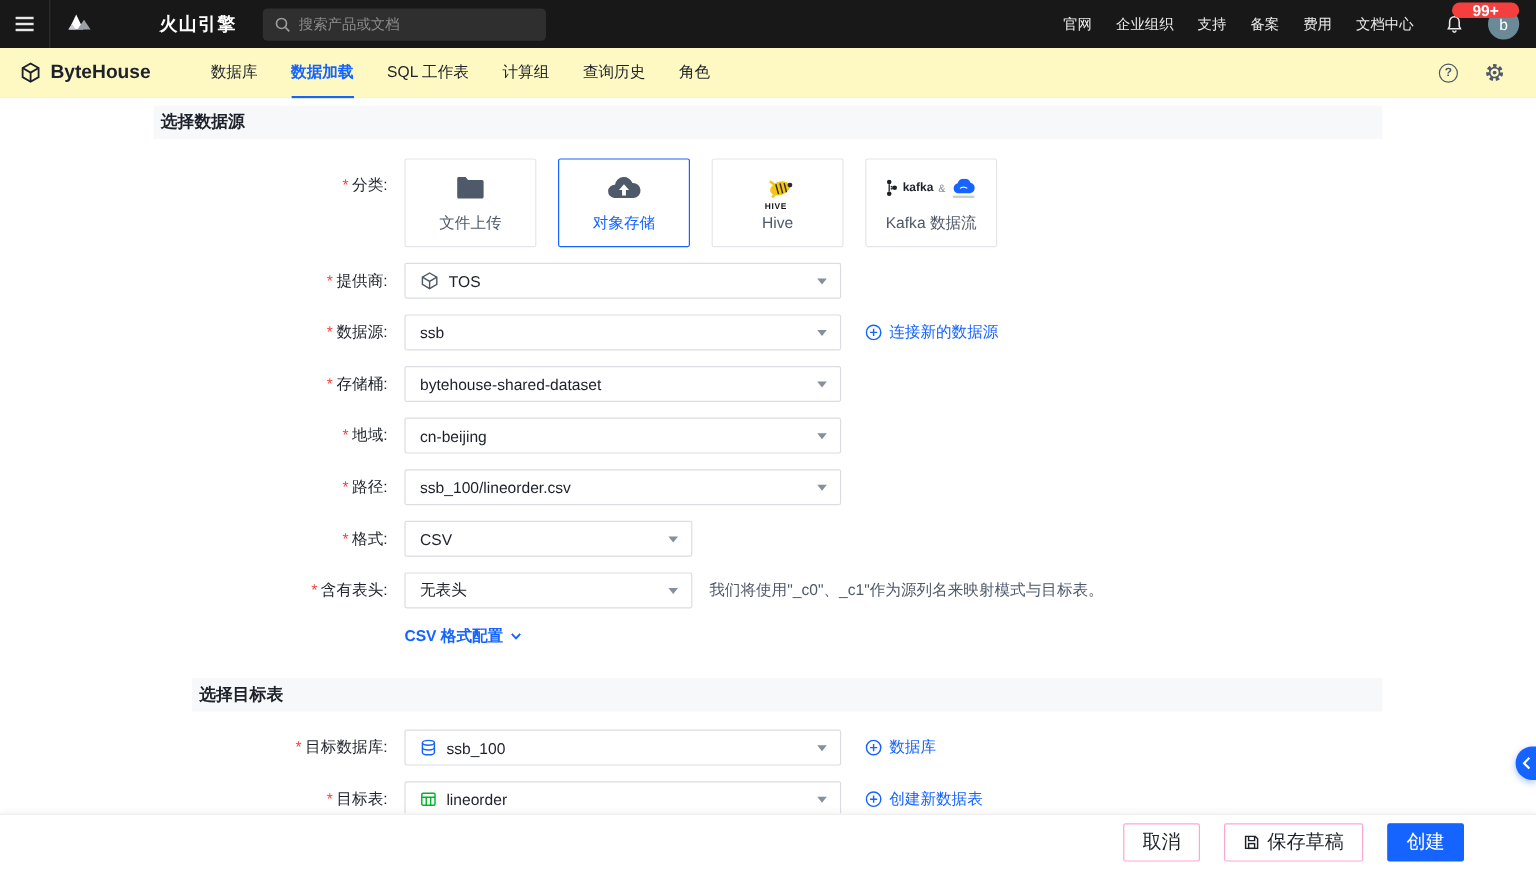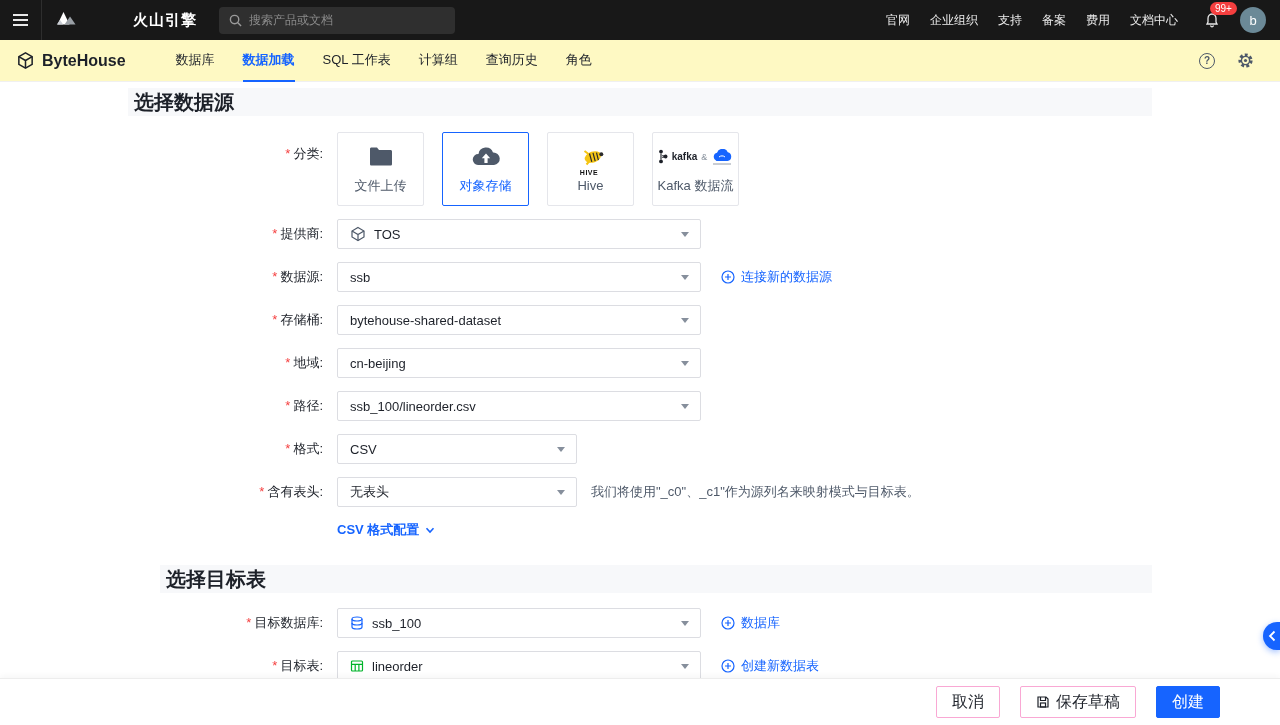--- a/index.html
+++ b/index.html
@@ -12,48 +12,48 @@
   .hamburger i { display:block; width:15px; height:2px; background:#e8e8e8; }
   .vlogo { display:flex; align-items:center; gap:7px; margin-left:12px; }
   .vlogo-text { font-size:15px; font-weight:bold; letter-spacing:1px;margin-left:48px; }
   .topsearch { margin-left:22px; width:236px; height:27px; background:#2f2f2f; border-radius:4px; display:flex; align-items:center; padding:0 10px; gap:7px; }
   .topsearch input { flex:1; background:transparent; border:none; outline:none; color:#ddd; font-size:12px; font-family:inherit; }
   .topsearch input::placeholder { color:#8b8b8b; }
   .topbar-spacer { flex:1; }
   .toplinks { display:flex; gap:20px; font-size:12px; color:#ececec; }
   .toplinks span { cursor:pointer; white-space:nowrap; }
   .bell-wrap { position:relative; margin-left:26px; margin-right:4px; cursor:pointer; display:flex; }
-  .badge { position:absolute; top:-10px; left:6px; background:#f53f3f; color:#fff; font-size:10px; line-height:13px; padding:0 5px; border-radius:8px; font-weight:normal; }
+  .badge { position:absolute; top:-10px; left:6px; background:#f53f3f; color:#fff; font-size:13px; line-height:13px; padding:0 17px; border-radius:8px; font-weight:bold; }
   .avatar { width:26px; height:26px; border-radius:50%; background:#6b8997; color:#fff; display:flex; align-items:center; justify-content:center; font-size:13px; margin-left:16px; margin-right:14px; cursor:pointer; }
 
   
   .appbar { height:42px; background:#fef9c3; border-bottom:1px solid #f0f0f0; display:flex; align-items:center; position:relative; }
   .bh-logo { display:flex; align-items:center; gap:7px; margin-left:16px; cursor:pointer; }
   .bh-name { font-size:16px; font-weight:bold; color:#1d2129; }
   .tabs { display:flex; gap:28px; margin-left:50px; height:42px; }
   .tab { line-height:40px; height:42px; cursor:pointer; color:#1d2129; }
   .tab.active { color:#1664ff; border-bottom:2px solid #1664ff; font-weight:bold; }
   .appbar-icons { position:absolute; right:26px; display:flex; gap:22px; align-items:center; }
   .help-circle { width:16px; height:16px; border:1.4px solid #4e5969; border-radius:50%; color:#4e5969; font-size:10px; font-weight:bold; display:flex; align-items:center; justify-content:center; cursor:pointer; }
 
   
   .content { position:absolute; top:82px; bottom:47px; left:0; right:0; background:#fff; overflow:hidden; padding-top:6px; }
   .container { margin:0 128px; width:1024px; }
   .section-head { background:#f7f8fa; height:28px; display:flex; align-items:center; padding-left:6px; }
-  .section-title { font-size:20px; font-weight:bold; color:#1d2129; }
+  .section-title { font-size:14px; font-weight:bold; color:#1d2129; }
   .section-head.second { margin-top:26px;margin-left:32px; }
 
   .row { display:flex; align-items:center; margin-top:13px; }
   .row.top { align-items:flex-start; margin-top:16px; }
   .flabel { width:209px; text-align:right; padding-right:14px; color:#1d2129; white-space:nowrap; }
   .row.top .flabel { padding-top:13px; }
   .req { color:#f53f3f; margin-right:3px; }
 
   .cards { display:flex; gap:18px; }
-  .card { width:87px; height:74px; background:#fff; border:1px solid #e5e6eb; border-radius:2px; display:flex; flex-direction:column; align-items:center; justify-content:center; gap:7px; cursor:pointer; }
+  .card { width:110px; height:74px; background:#fff; border:1px solid #e5e6eb; border-radius:2px; display:flex; flex-direction:column; align-items:center; justify-content:center; gap:7px; cursor:pointer; }
   .card .clabel { color:#4e5969; font-size:13px; }
   .card.selected { border-color:#1664ff; }
   .card.selected .clabel { color:#1664ff; }
   .cicon { height:26px; display:flex; align-items:center; justify-content:center; position:relative; }
   .hive-text { position:absolute; bottom:-5px; left:50%; transform:translateX(-58%); font-size:7px; font-weight:bold; color:#111; letter-spacing:0.5px; }
   .kafka-row { display:flex; align-items:center; gap:4px; }
   .kafka-word { font-size:10px; font-weight:bold; color:#1d2129; }
   .amp { font-size:9px; color:#86909c; }
   .cloud-col { display:flex; flex-direction:column; align-items:center; gap:1px; }
   .cloud-cap { width:18px; height:2px; background:#c9cdd4; }

